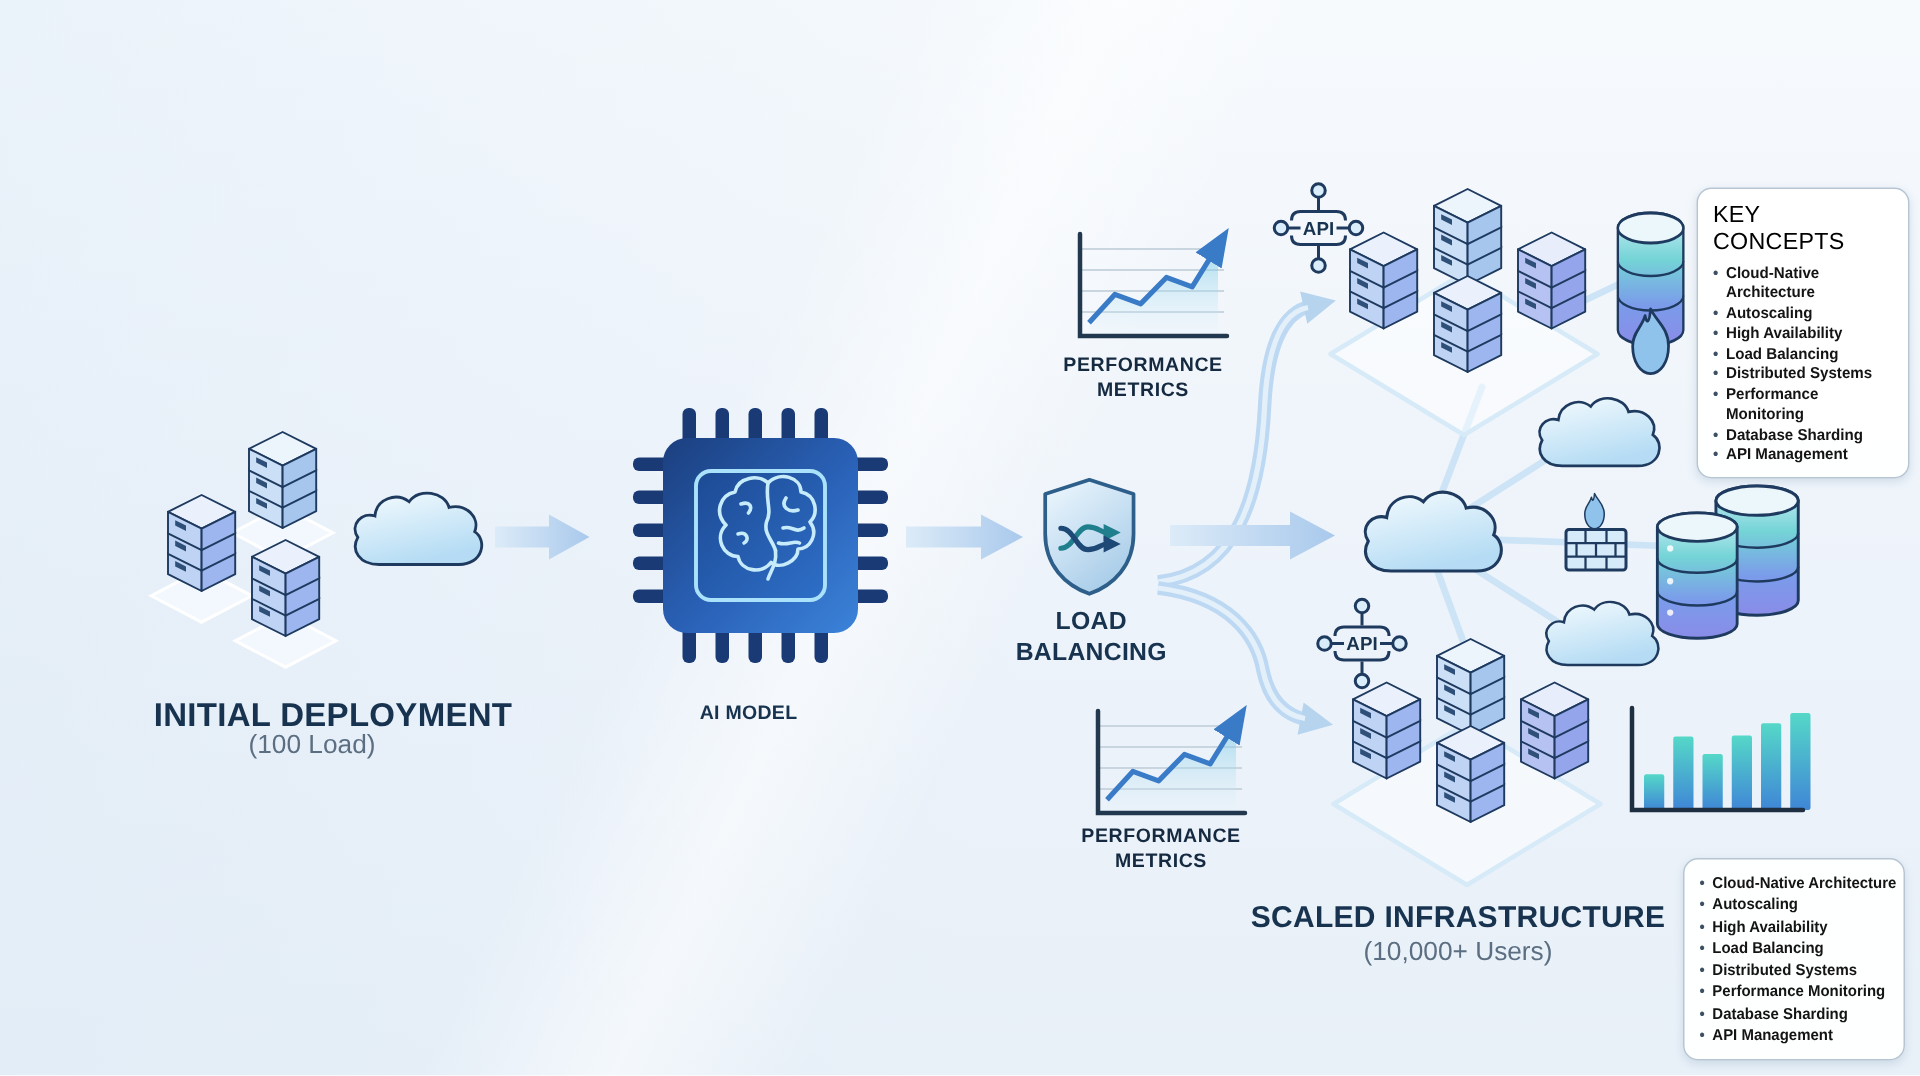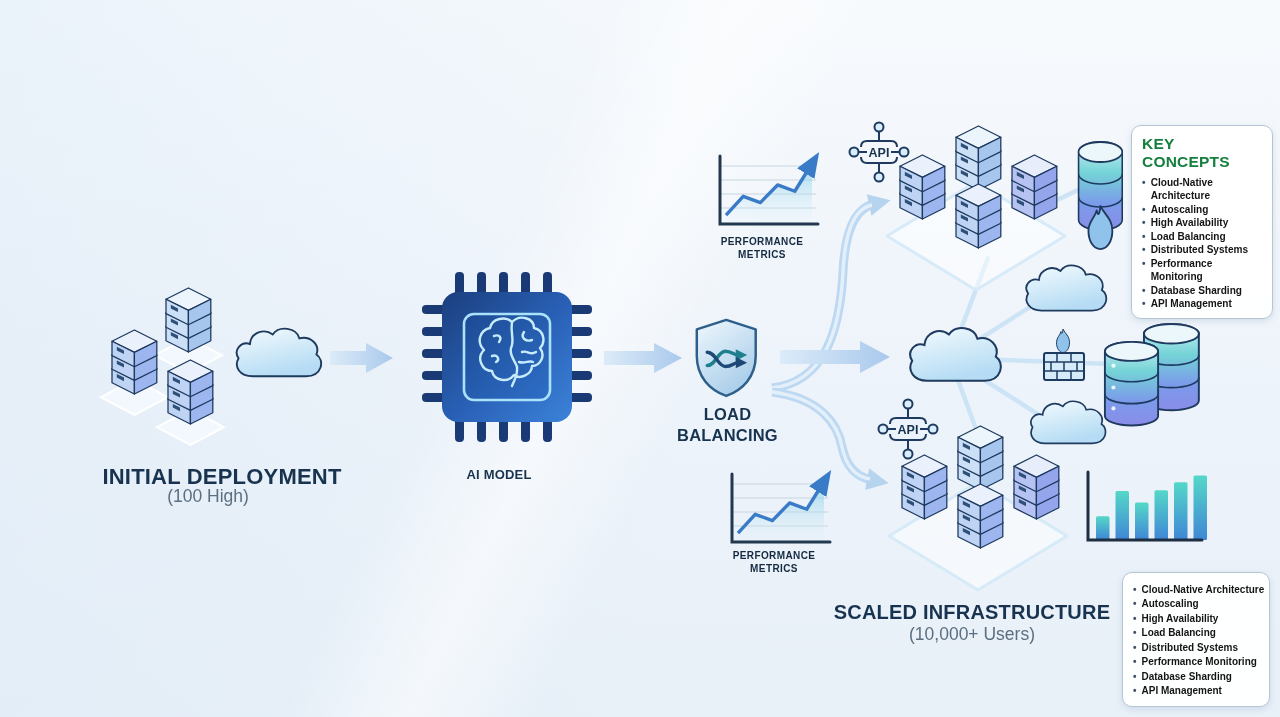--- a/index.html
+++ b/index.html
@@ -14,29 +14,29 @@
   .abs{position:absolute;}
   svg{display:block;}
   
   .main-title{
     left:0;top:18px;width:1280px;text-align:center;
     font-weight:700;font-size:37px;line-height:1.22;letter-spacing:-0.4px;color:#131313;
   }
   
   .node-label{font-weight:700;color:#17334f;text-align:center;letter-spacing:0.2px;}
   .node-sub{font-weight:400;color:#5c6f82;text-align:center;}
-  .metric-label{font-weight:700;color:#152a40;text-align:center;letter-spacing:0.4px;font-size:10px;line-height:1.3;}
+  .metric-label{font-weight:700;color:#152a40;text-align:center;letter-spacing:0.4px;font-size:13px;line-height:1.3;}
   
   .kc-box{
     background:rgba(255,255,255,0.94);
     border:1.5px solid #b7c5d3;border-radius:10px;
     box-shadow:0 2px 6px rgba(120,150,180,0.25);
     padding:9px 8px 8px 10px;box-sizing:border-box;color:#141414;
   }
-  .kc-title{font-weight:700;font-size:15.5px;letter-spacing:0.2px;margin:0 0 5px 0;color:#15803d;}
+  .kc-title{font-weight:400;font-size:15.5px;letter-spacing:0.2px;margin:0 0 5px 0;color:#000000;}
   .kc-item{display:flex;align-items:flex-start;font-weight:700;font-size:10.5px;line-height:1.28;
     transform:scaleX(0.96);transform-origin:left;}
   .kc-dot{width:9px;flex:0 0 9px;color:#3c4f63;}
   .kc-text{flex:1;}
   .kc-nowrap .kc-item{white-space:nowrap;line-height:1.38;font-size:10.5px;transform:scaleX(0.95);}
   
   .sv-a{--ftop:#ecf5fc;--fleft:#cbdff6;--fright:#a6c6ee;}
   .sv-b{--ftop:#e8edfb;--fleft:#b6c2f2;--fright:#95a5ec;}
   .sv-c{--ftop:#eaf1fc;--fleft:#bfd4f4;--fright:#9db6ef;}
 </style>
@@ -301,21 +301,21 @@
           <rect x="76.5" y="22.36" width="13.5" height="49.64" rx="1.5" fill="url(#barGrad)"></rect>
           <rect x="96" y="14.199999999999996" width="13.5" height="57.800000000000004" rx="1.5" fill="url(#barGrad)"></rect>
           <rect x="115.5" y="7.3999999999999915" width="13.5" height="64.60000000000001" rx="1.5" fill="url(#barGrad)"></rect>
         </g>
       <path d="M10 4 L10 72 L124 72" stroke="#1e2f42" stroke-width="3" fill="none" stroke-linecap="round"></path>
     </g>
   </svg>
 
 
   <div class="abs node-label" style="left:102px;top:464px;width:240px;font-size:22px;">INITIAL DEPLOYMENT</div>
-  <div class="abs node-sub" style="left:88px;top:486px;width:240px;font-size:17.5px;">(100 High)</div>
+  <div class="abs node-sub" style="left:88px;top:486px;width:240px;font-size:17.5px;">(100 Load)</div>
 
   <div class="abs node-label" style="left:424px;top:467px;width:150px;font-size:13px;">AI MODEL</div>
 
   <div class="abs node-label" style="left:660px;top:404px;width:135px;font-size:16.5px;line-height:1.27;">LOAD BALANCING</div>
 
   <div class="abs metric-label" style="left:697px;top:235px;width:130px;">PERFORMANCE METRICS</div>
   <div class="abs metric-label" style="left:709px;top:549px;width:130px;">PERFORMANCE METRICS</div>
 
   <div class="abs node-label" style="left:822px;top:601px;width:300px;font-size:20px;">SCALED INFRASTRUCTURE</div>
   <div class="abs node-sub" style="left:822px;top:624px;width:300px;font-size:17.5px;">(10,000+ Users)</div>

